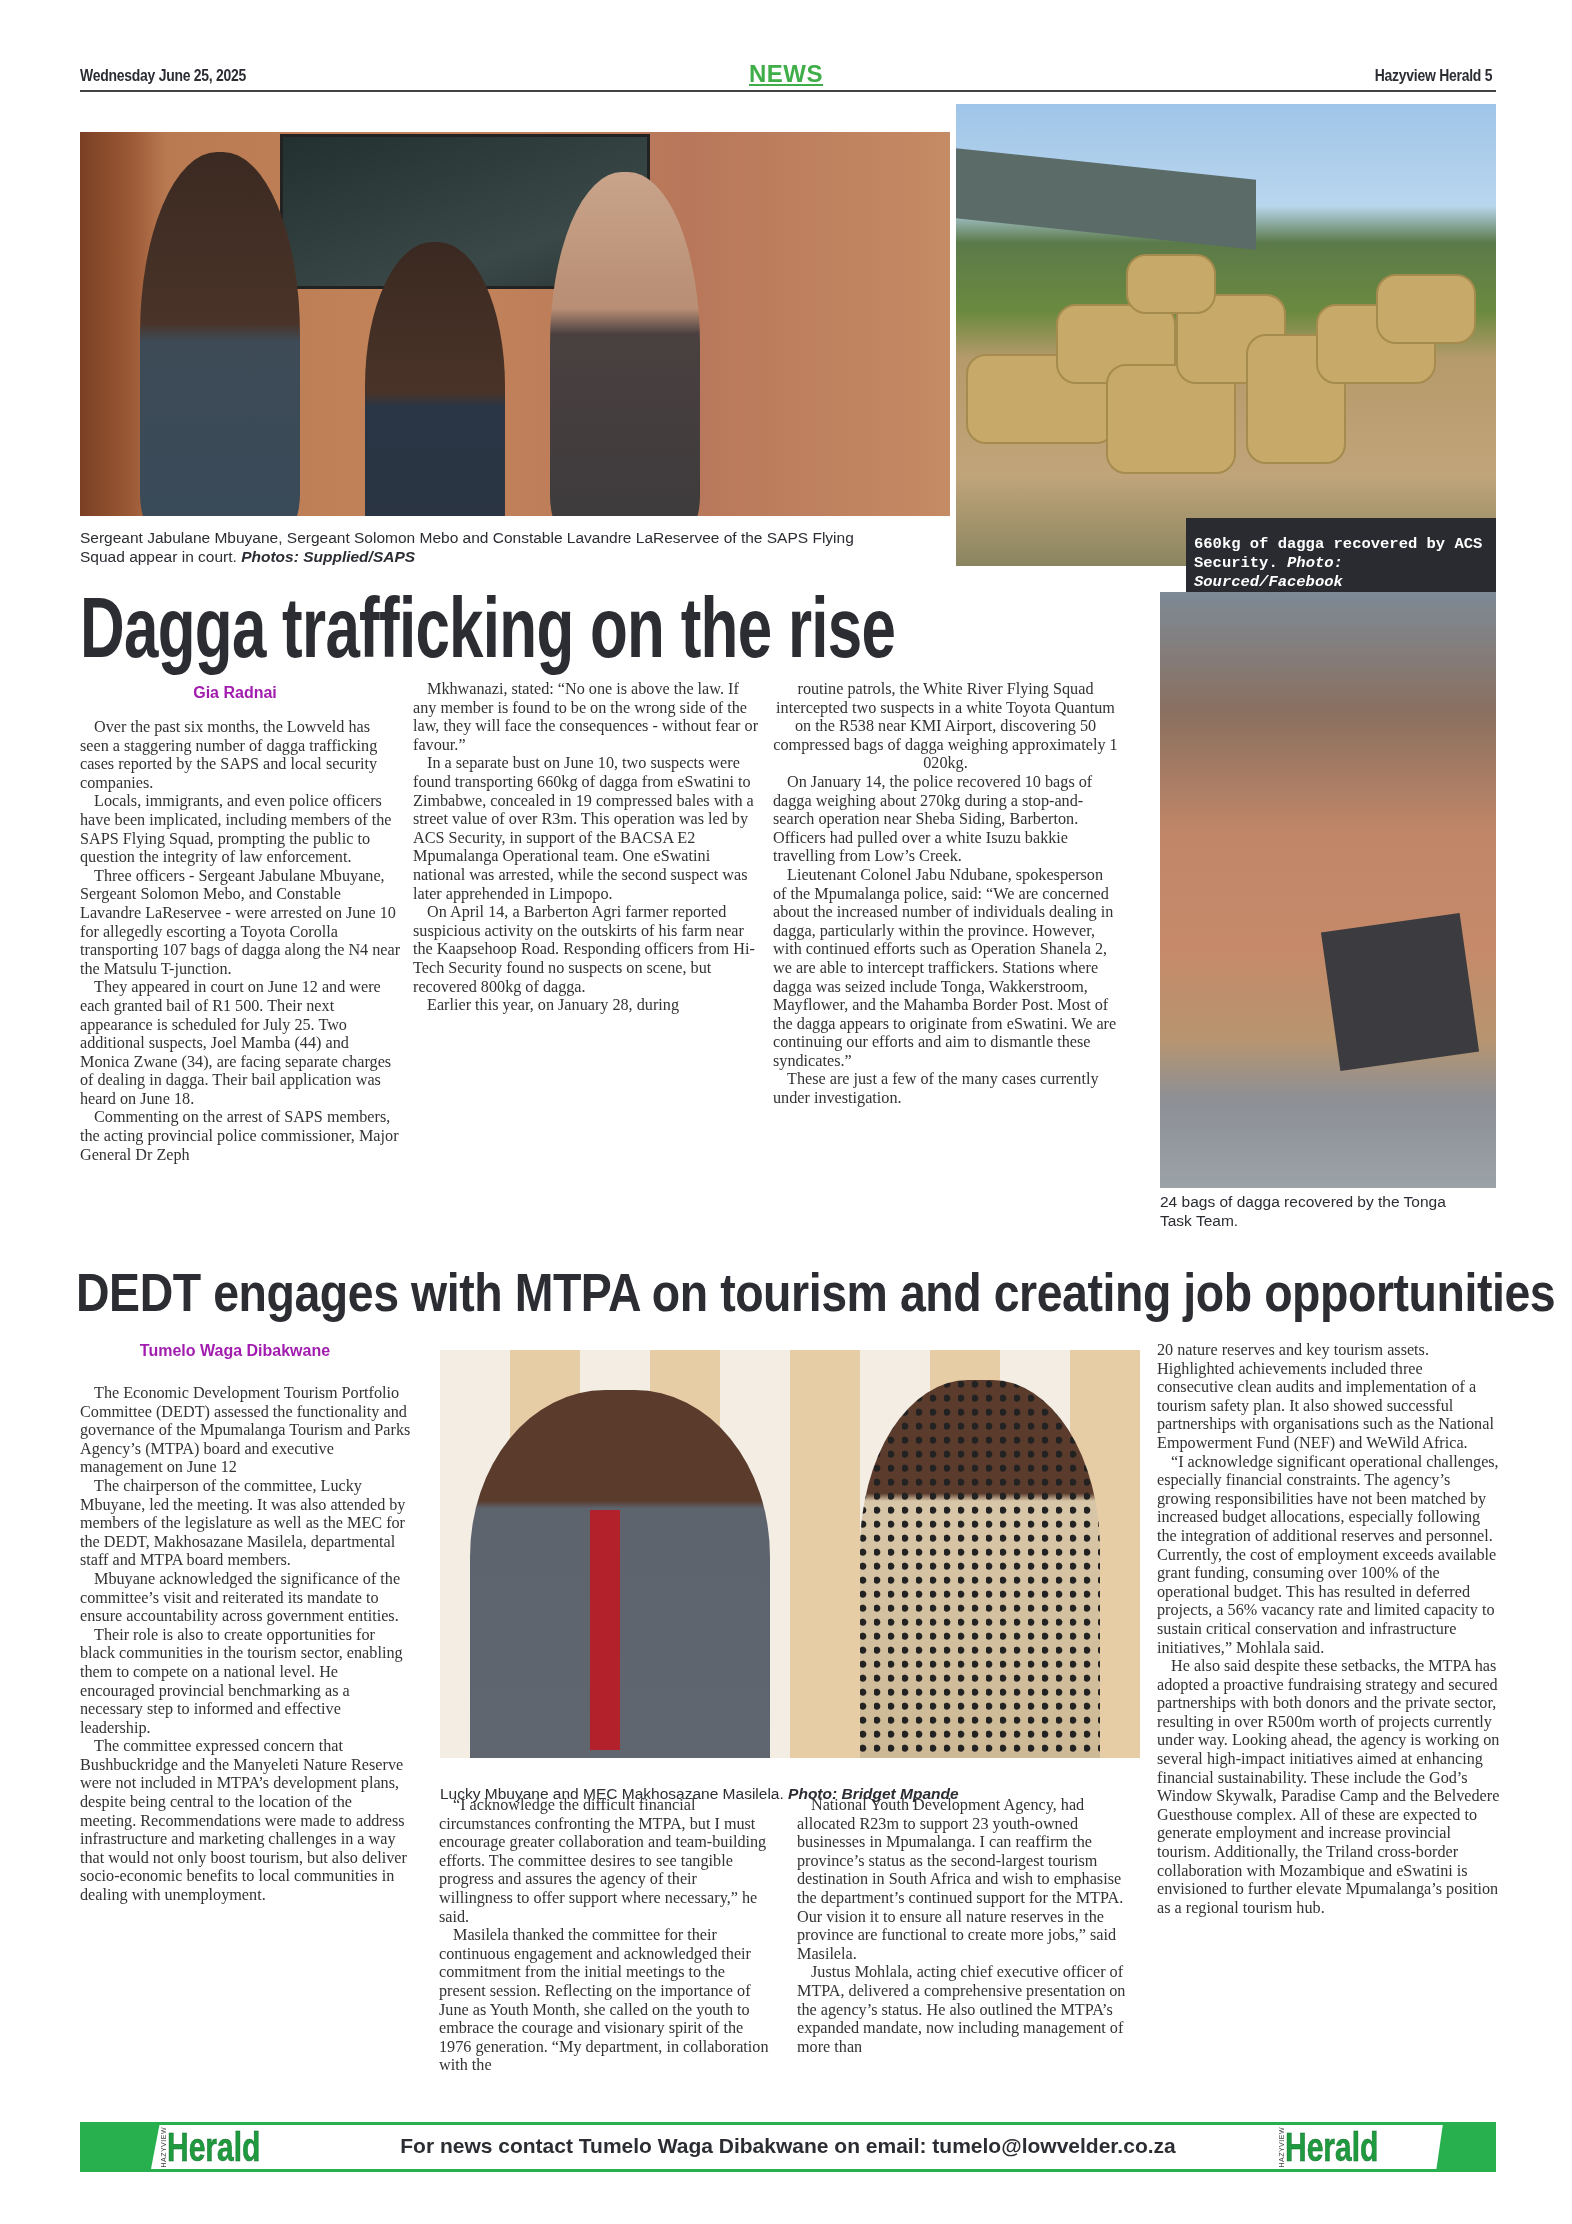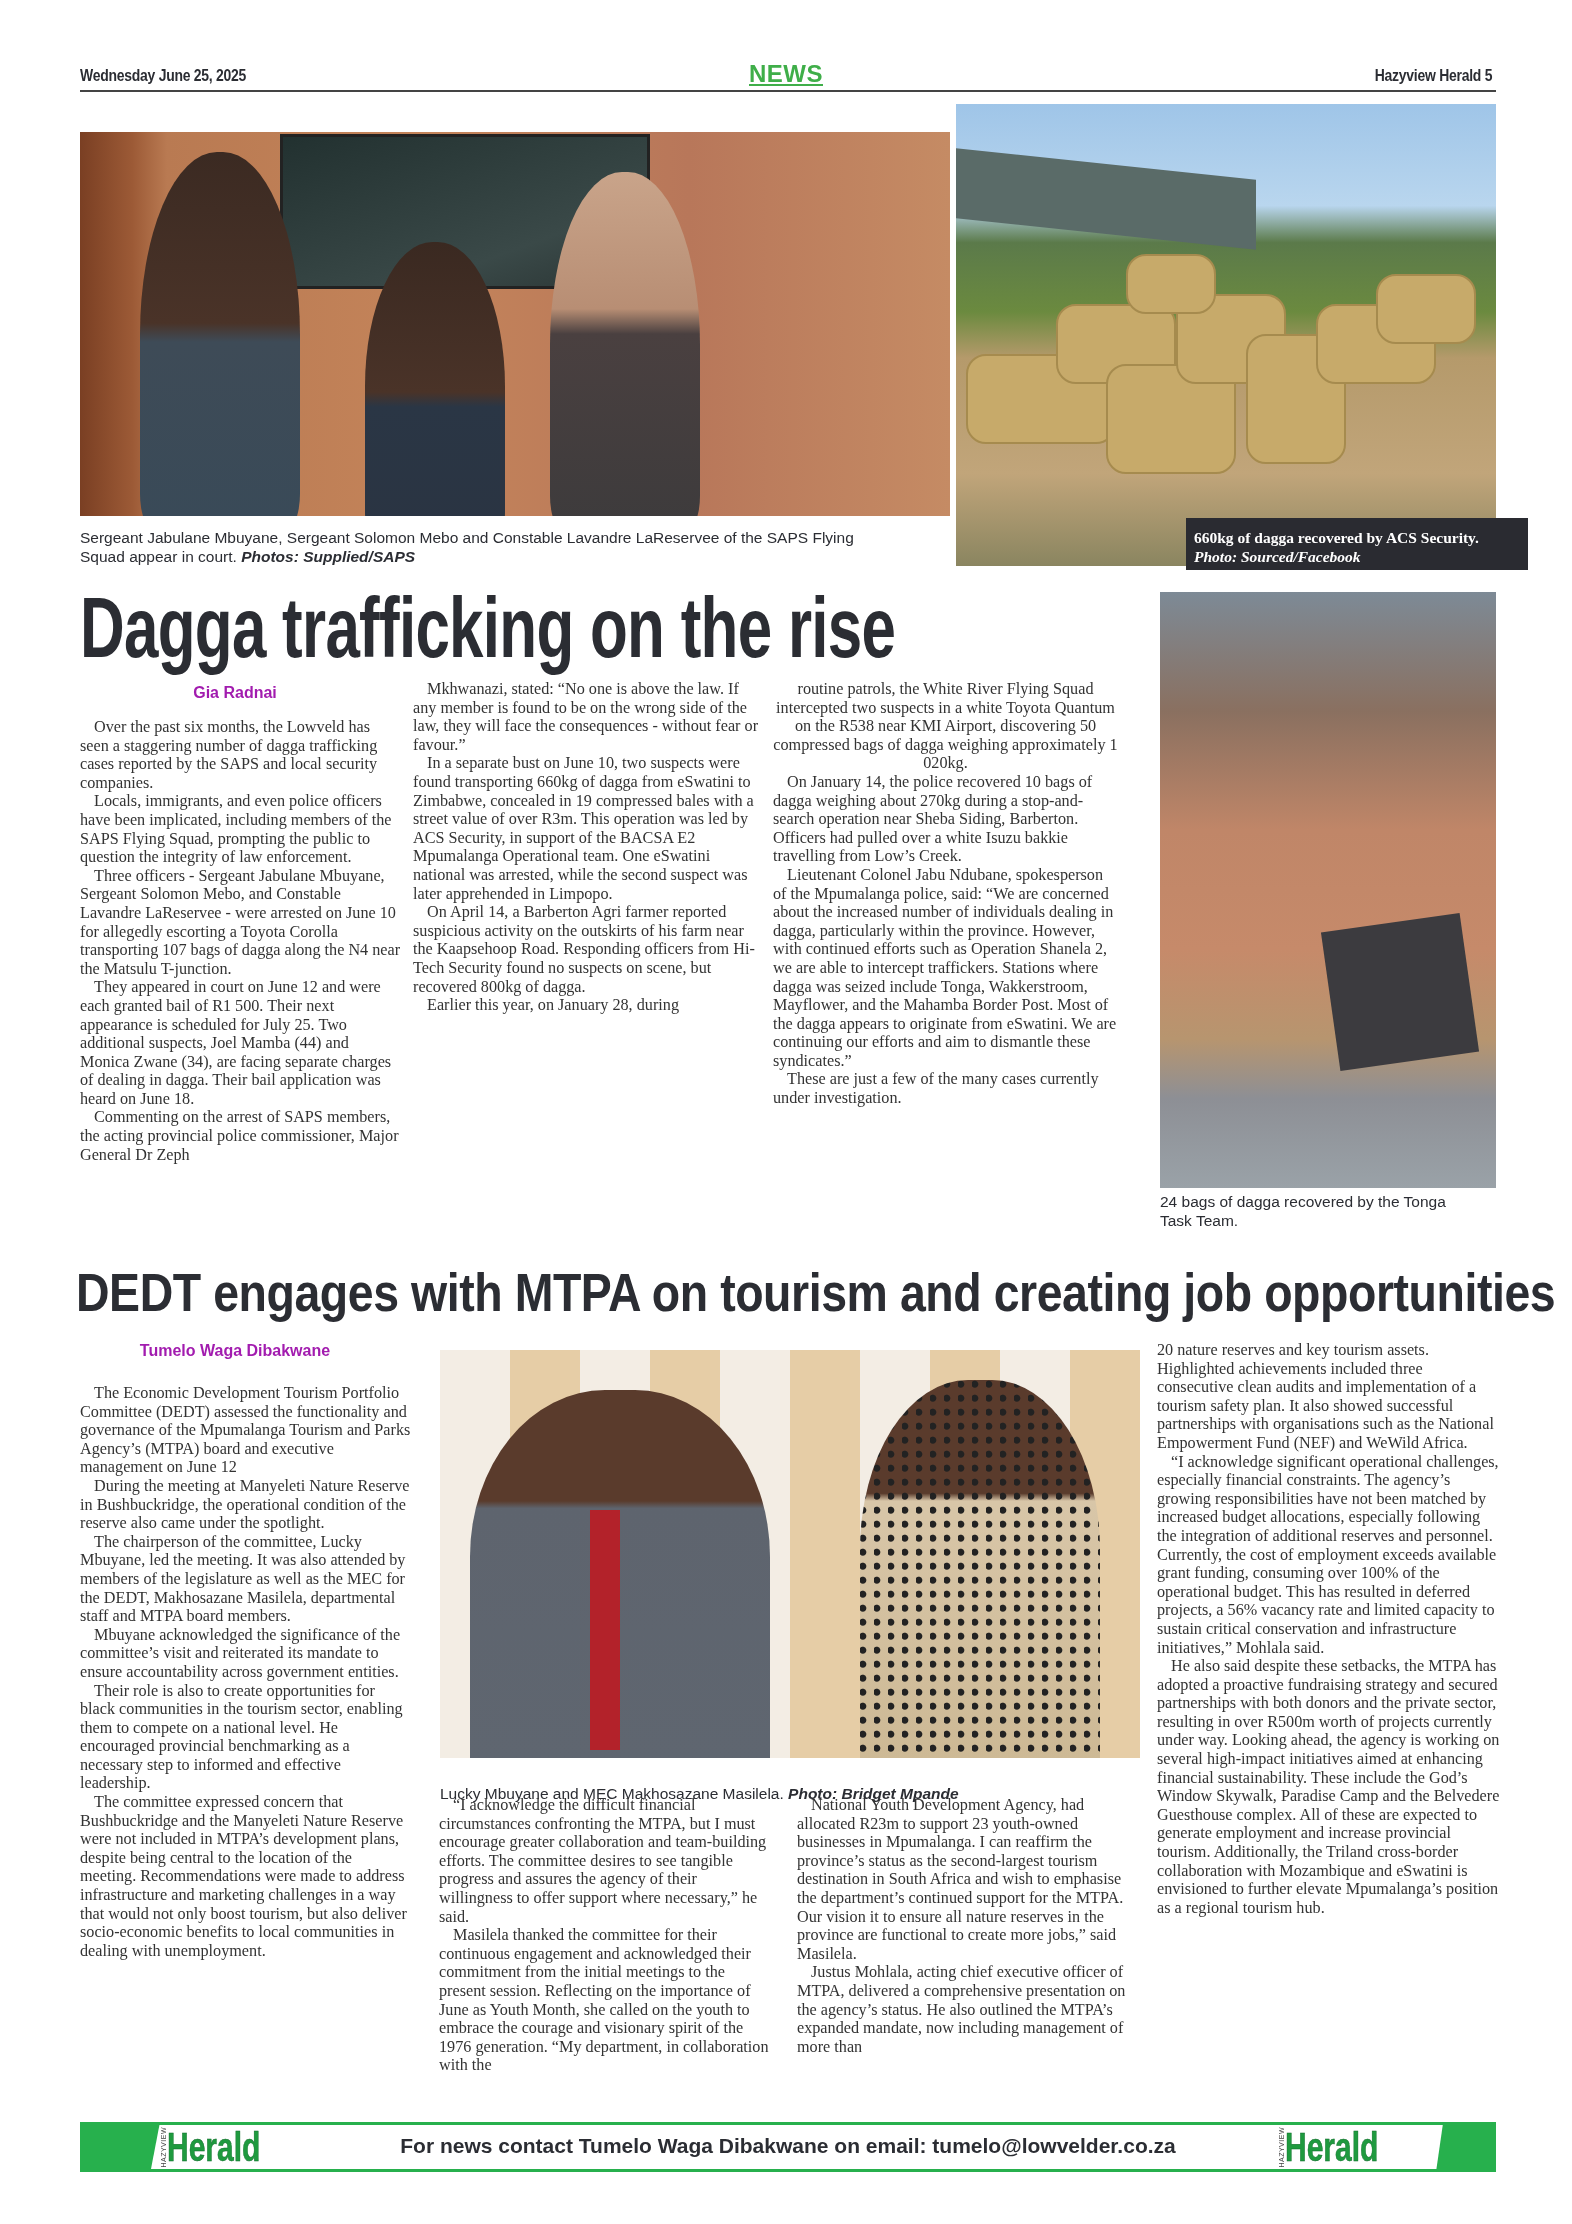--- a/index.html
+++ b/index.html
@@ -28,23 +28,23 @@
   .ph-court .man { position:absolute; border-radius: 48% 48% 10% 10%; }
   .ph-court .m1 { left: 60px; top: 20px; width: 160px; height: 380px; background: linear-gradient(180deg,#3b2a22 0%,#4a3328 45%,#3e4b57 50%,#394a58 100%); }
   .ph-court .m2 { left: 285px; top: 110px; width: 140px; height: 300px; background: linear-gradient(180deg,#3a2921 0%,#4a3328 50%,#2a3645 55%,#2a3442 100%); }
   .ph-court .m3 { left: 470px; top: 40px; width: 150px; height: 360px; background: linear-gradient(180deg,#c9a48a 0%,#b88e74 38%,#4a4040 45%,#3d3b3c 100%); }
 
   .ph-bags { left: 956px; top: 104px; width: 540px; height: 462px;
     background: linear-gradient(180deg,#9fc5e8 0%,#b9d6ee 22%,#5b7a4a 30%,#6b8a3f 45%,#b59a6b 55%,#c1a57a 80%,#8a8560 100%); }
   .ph-bags .roof { position:absolute; left:0; top:60px; width: 300px; height: 70px; background: #5a6b68; transform: skewY(6deg); }
   .ph-bags .bale { position:absolute; background:#c7aa6a; border-radius: 20px; border: 2px solid #a68b4e; }
   .ph-bags-caption {
-    position: absolute; left: 1186px; top: 518px; width: 342px; background: #2a2b31; color: #fff;
-    font-family: Liberation Serif, serif; font-weight: bold; font-size: 15.5px; line-height: 19px;
-    padding: 10px 8px 4px 8px;
+    position: absolute; left: 1186px; top: 518px; width: 310px; background: #2a2b31; color: #fff;
+    font-family: Liberation Mono, monospace; font-weight: bold; font-size: 15.5px; line-height: 19px;
+    padding: 17px 8px 4px 8px;
   }
   .ph-bags-caption em { font-style: italic; }
   .white-frame { position: absolute; left: 880px; top: 118px; width: 80px; height: 14px; background: #fff; }
 
   .ph-trunk { left: 1160px; top: 592px; width: 336px; height: 596px;
     background: linear-gradient(180deg,#7d8a96 0%,#8a7060 20%,#c08668 40%,#c68a6a 60%,#b7956f 75%,#8d8f95 85%,#9aa2a8 100%); }
   .ph-trunk .box { position:absolute; left: 170px; top: 330px; width: 140px; height: 140px; background:#3c3b3f; transform: rotate(-8deg); }
 
   .ph-handshake { left: 440px; top: 1350px; width: 700px; height: 408px;
     background: repeating-linear-gradient(90deg,#f3ede4 0px,#f3ede4 70px,#e6cda6 70px,#e6cda6 140px); }
@@ -158,21 +158,20 @@
   <div class="tie"></div>
   <div class="woman"></div>
 </div>
 <div class="caption" style="left:440px; top:1762px; width:700px;margin-top:22px;">
   <span>Lucky Mbuyane and MEC Makhosazane Masilela.</span>
   <b>Photo: Bridget Mpande</b>
 </div>
 
 <div class="col" id="a2c0" style="left:80px; top:1384px; width:332px;">
     <p>The Economic Development Tourism Portfolio Committee (DEDT) assessed the functionality and governance of the Mpumalanga Tourism and Parks Agency’s (MTPA) board and executive management on June 12</p>
-    <p>During the meeting at Manyeleti Nature Reserve in Bushbuckridge, the operational condition of the reserve also came under the spotlight.</p>
     <p>The chairperson of the committee, Lucky Mbuyane, led the meeting. It was also attended by members of the legislature as well as the MEC for the DEDT, Makhosazane Masilela, departmental staff and MTPA board members.</p>
     <p>Mbuyane acknowledged the significance of the committee’s visit and reiterated its mandate to ensure accountability across government entities.</p>
     <p>Their role is also to create opportunities for black communities in the tourism sector, enabling them to compete on a national level. He encouraged provincial benchmarking as a necessary step to informed and effective leadership.</p>
     <p>The committee expressed concern that Bushbuckridge and the Manyeleti Nature Reserve were not included in MTPA’s development plans, despite being central to the location of the meeting. Recommendations were made to address infrastructure and marketing challenges in a way that would not only boost tourism, but also deliver socio-economic benefits to local communities in dealing with unemployment.</p>
   </div>
 <div class="col" id="a2c1" style="left:439px; top:1796px; width:334px;">
     <p>“I acknowledge the difficult financial circumstances confronting the MTPA, but I must encourage greater collaboration and team-building efforts. The committee desires to see tangible progress and assures the agency of their willingness to offer support where necessary,” he said.</p>
     <p>Masilela thanked the committee for their continuous engagement and acknowledged their commitment from the initial meetings to the present session. Reflecting on the importance of June as Youth Month, she called on the youth to embrace the courage and visionary spirit of the 1976 generation. “My department, in collaboration with the</p>
   </div>
 <div class="col" id="a2c2" style="left:797px; top:1796px; width:345px;">

